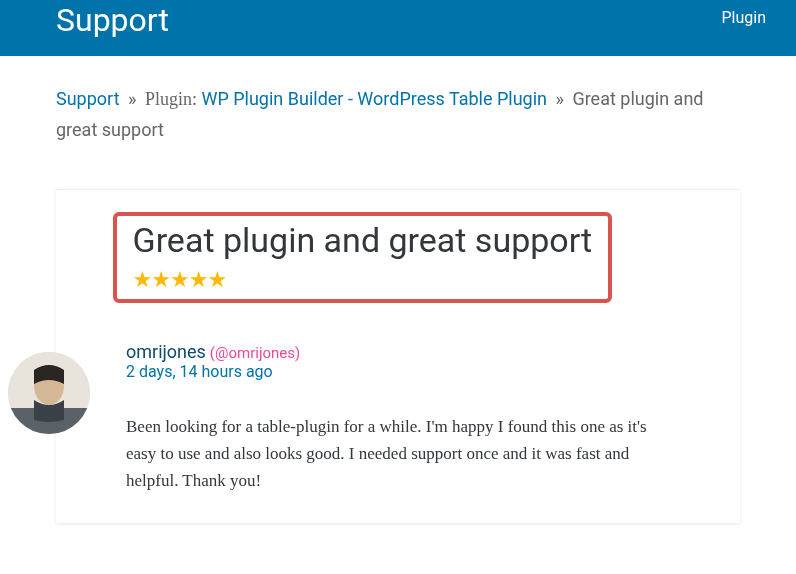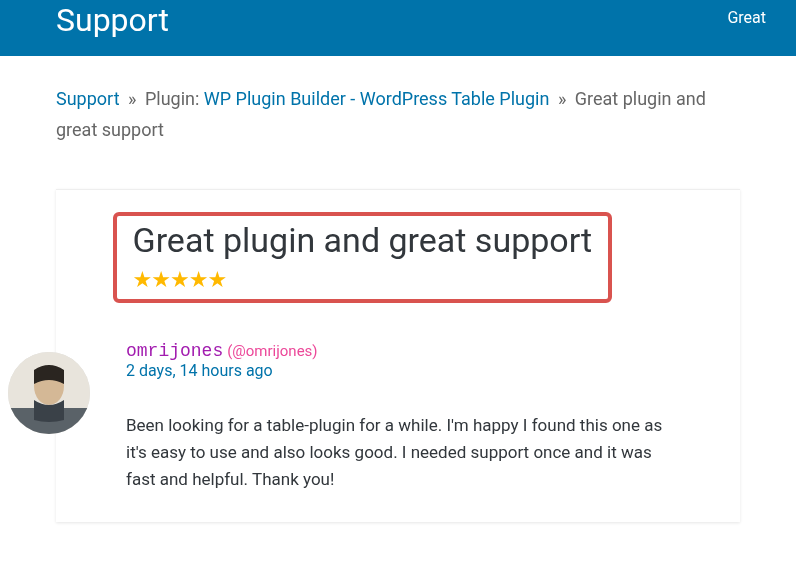--- a/index.html
+++ b/index.html
@@ -48,20 +48,21 @@
     .breadcrumb-link {
       color: #0073aa;
       cursor: pointer;
     }
     .breadcrumb-sep {
       color: #666;
       margin: 0 4px;
     }
     .breadcrumb-plugin-prefix {
       color: #666;
+      font-family: Liberation Serif, serif;
     }
     .content-box {
       margin: 32px 56px 0;
       background: #fff;
       box-shadow: 0 1px 3px rgba(0,0,0,0.1);
       border-top: 1px solid #eee;
       padding: 22px 70px 28px;
       position: relative;
     }
     .highlight-box {
@@ -83,41 +84,41 @@
     }
     .star {
       color: #ffb900;
       font-size: 22px;
       letter-spacing: -1px;
     }
     .post-meta {
       margin-bottom: 14px;
     }
     .username-link {
-      color: #a21caf;
+      color: #0c4a6e;
       font-size: 18px;
       cursor: pointer;
-      font-family: Liberation Mono, monospace;
     }
     .username-handle {
       color: #ec4899;
       font-size: 15px;
       margin-top: 16px;
     }
     .timestamp {
       color: #0073aa;
       font-size: 16px;
       display: block;
       cursor: pointer;
     }
     .review-body {
       color: #32373c;
       font-size: 17px;
       line-height: 1.6;
       margin-top: 32px;
+      font-family: Liberation Serif, serif;
     }
     .avatar {
       position: absolute;
       left: -48px;
       top: 162px;
       width: 82px;
       height: 82px;
       border-radius: 50%;
       overflow: hidden;
       background: #dcdcdc;
@@ -126,21 +127,21 @@
       width: 100%;
       height: 100%;
     }
   </style>
 </head>
 <body>
 
 <div class="header">
   <div class="header-title">Support</div>
   <div class="header-nav">
-    <span class="header-nav-item">Great</span>
+    <span class="header-nav-item">Plugin</span>
   </div>
 </div>
 
 <div class="breadcrumb">
   <span class="breadcrumb-link">Support</span>
   <span class="breadcrumb-sep">»</span>
   <span class="breadcrumb-plugin-prefix">Plugin: </span><span class="breadcrumb-link">WP Plugin Builder - WordPress Table Plugin</span>
   <span class="breadcrumb-sep">»</span>
   <span>Great plugin and great support</span>
 </div>

